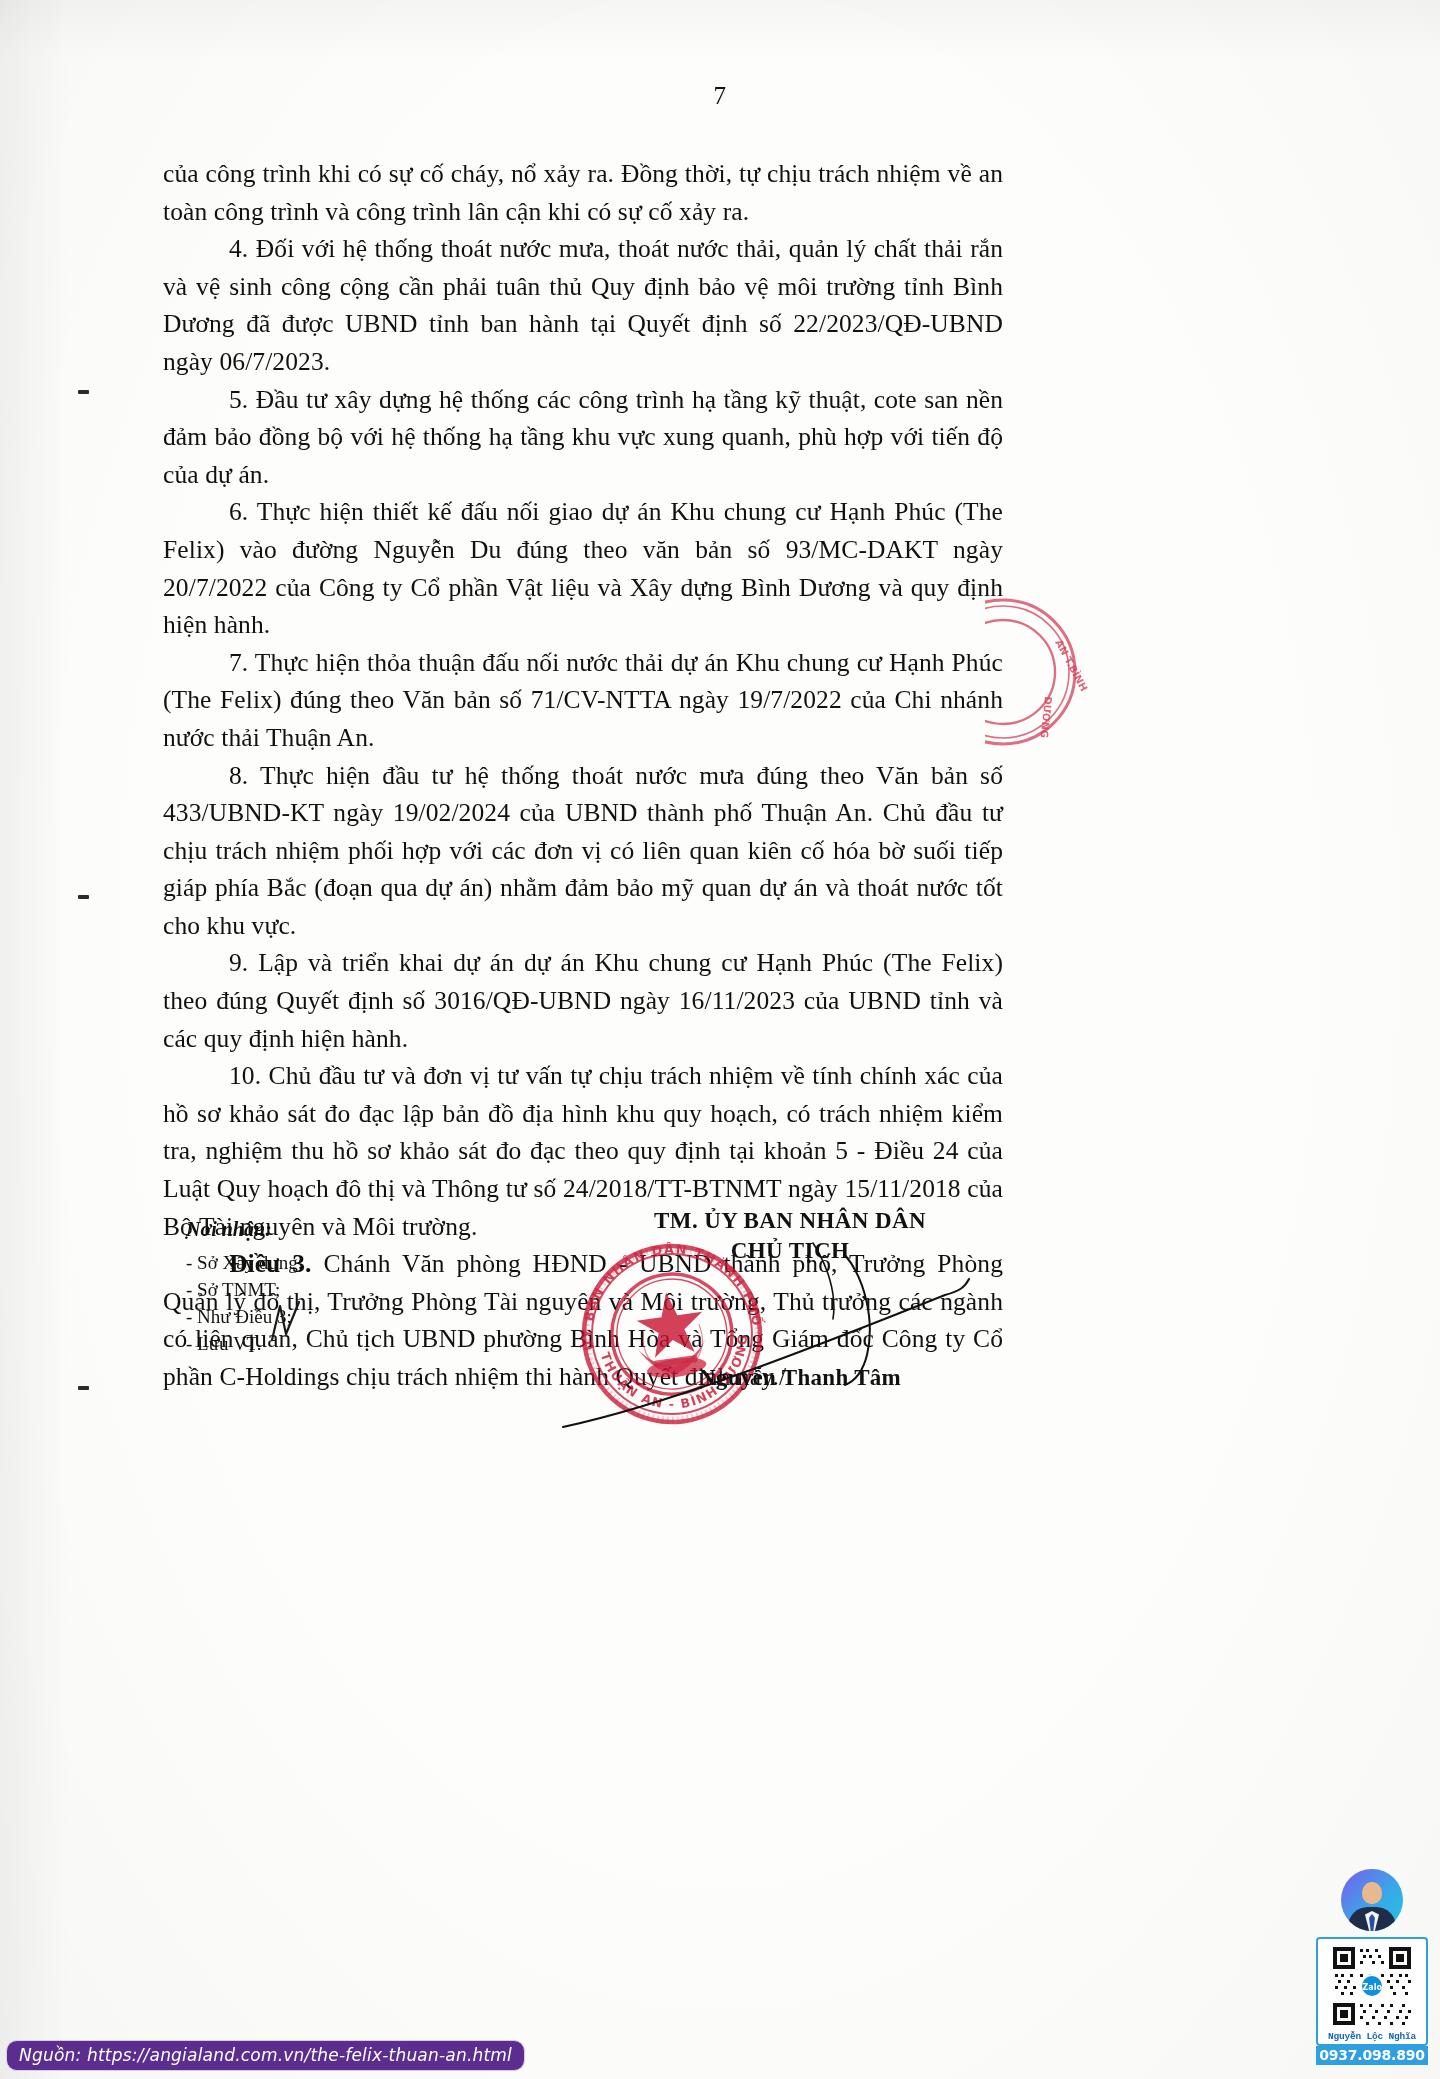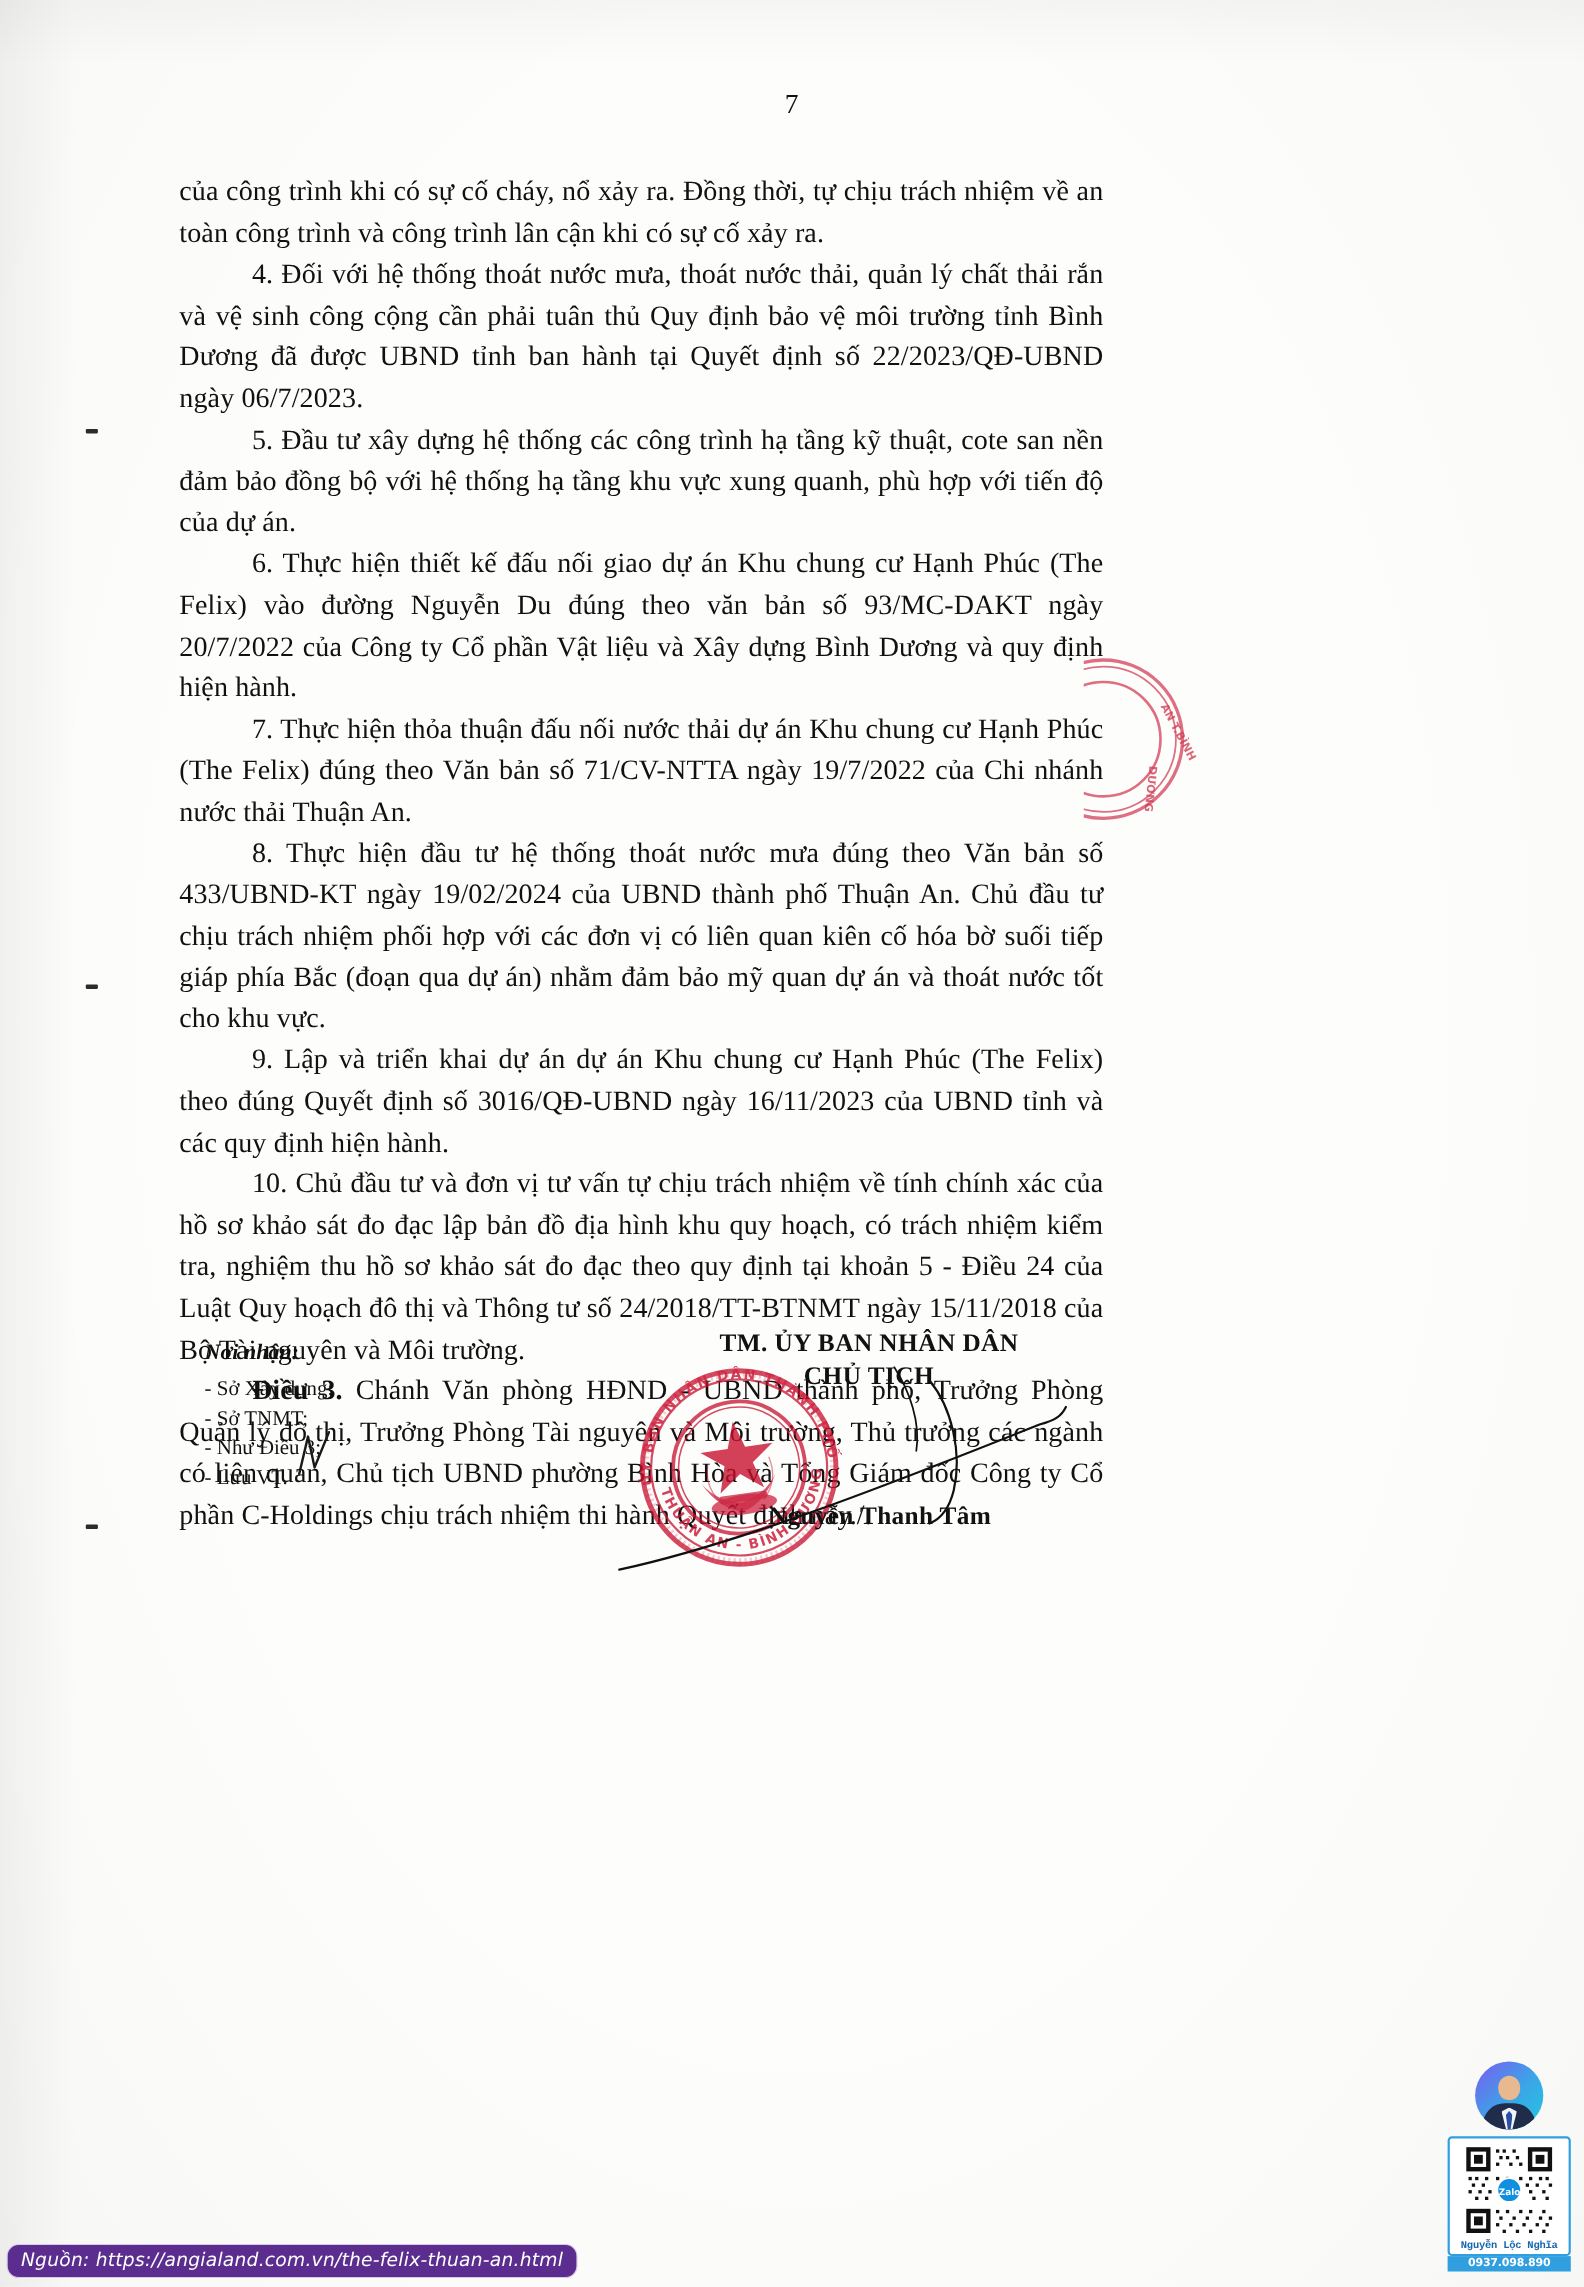--- a/index.html
+++ b/index.html
@@ -253,21 +253,21 @@
   #agent-name {
     font-family: Liberation Mono, monospace;
     font-size: 9.5px;
     font-weight: 700;
     color: #1565b0;
     margin-top: 2px;
     letter-spacing: -0.2px;
   }
   #agent-phone {
     font-family: "DejaVu Sans", sans-serif;
-    font-size: 10px;
+    font-size: 14px;
     font-weight: 700;
     color: #ffffff;
     background: #2f9fe0;
     letter-spacing: -0.2px;
     padding: 1px 0 2px 0;
   }
 </style>
 </head>
 <body>
 

